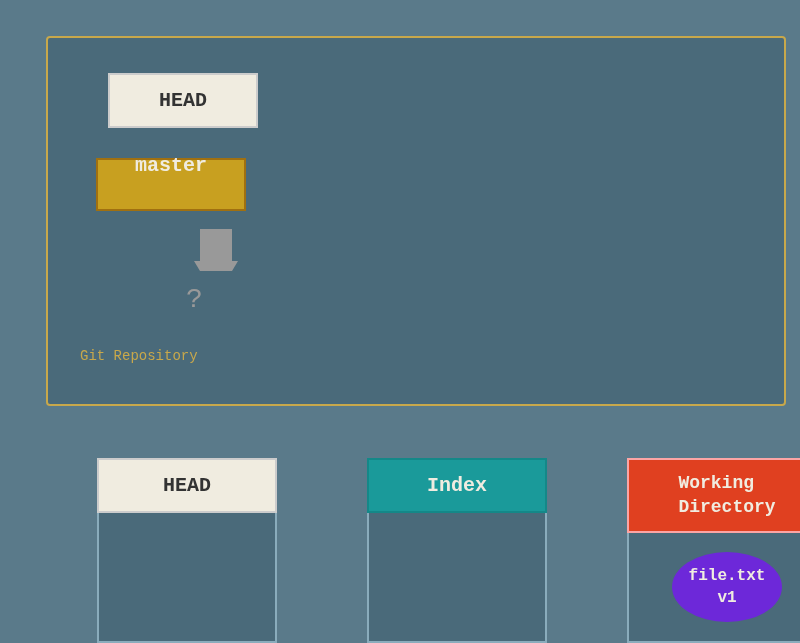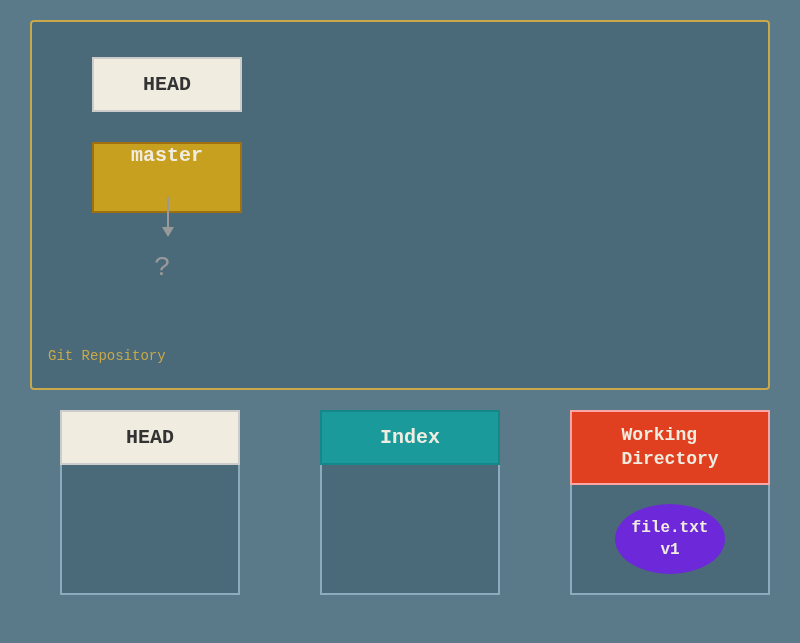--- a/index.html
+++ b/index.html
@@ -1,15 +1,15 @@
 <!DOCTYPE html>
 <html><head>
   <meta charset="utf-8">
   <style>
-    * { box-sizing: border-box; margin: 0; padding: 0; }
+    * { box-sizing: border-box; margin: 0; padding: 16px; }
 
     body {
       background-color: #5a7a8a;
       width: 800px;
       height: 643px;
       font-family: 'Courier New', Courier, monospace;
       position: relative;
       overflow: hidden;
     }
 
@@ -49,27 +49,27 @@
       font-size: 20px;
       font-weight: bold;
       color: #333;
       font-family: 'Courier New', Courier, monospace;
     }
 
     
     .master-box {
       position: absolute;
       top: 120px;
-      left: 60px;
+      left: 48px;
       width: 150px;
-      height: 71px;
+      height: 53px;
       background-color: #c8a020;
       border: 2px solid #a07010;
       display: flex;
-      align-items: flex-start;
+      align-items: flex-end;
       justify-content: center;
       font-size: 20px;
       font-weight: bold;
       color: #f0ece0;
       font-family: 'Courier New', Courier, monospace;
     }
 
     
     .arrow-down {
       position: absolute;

